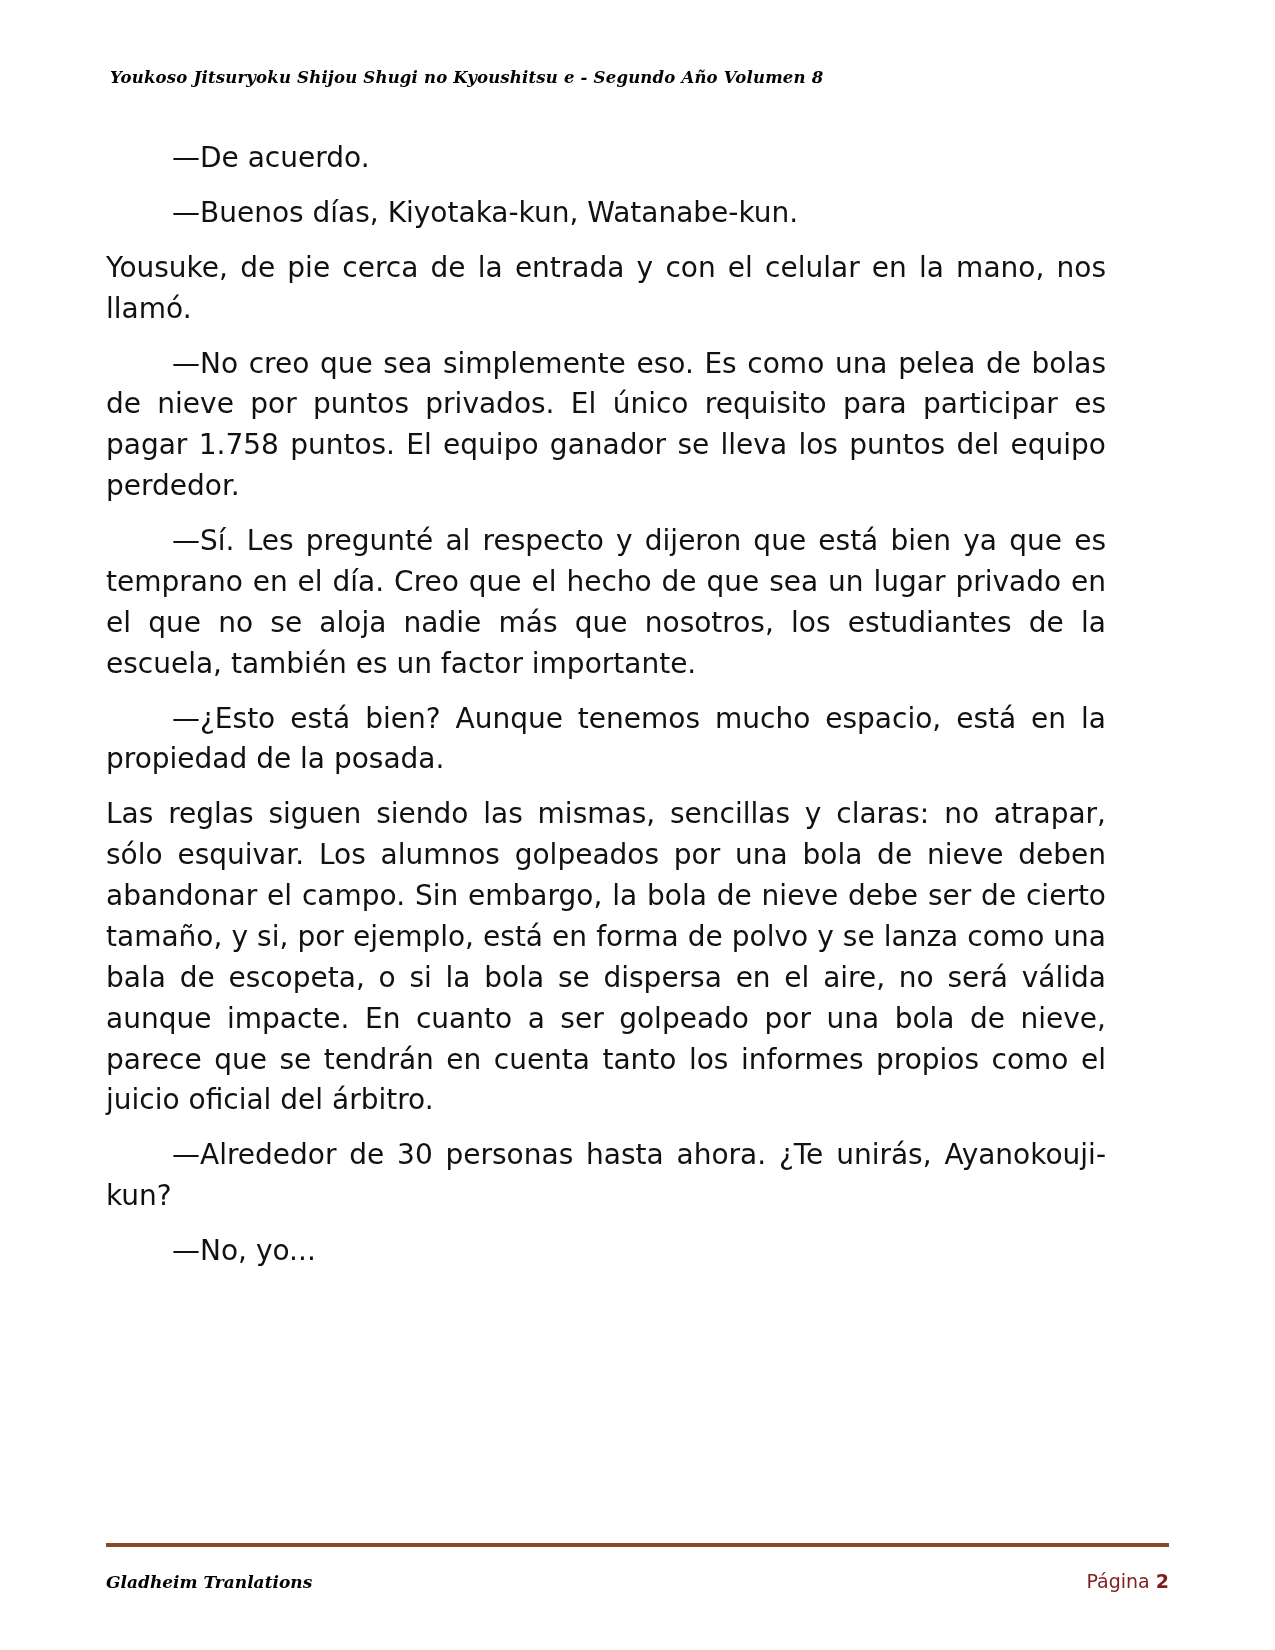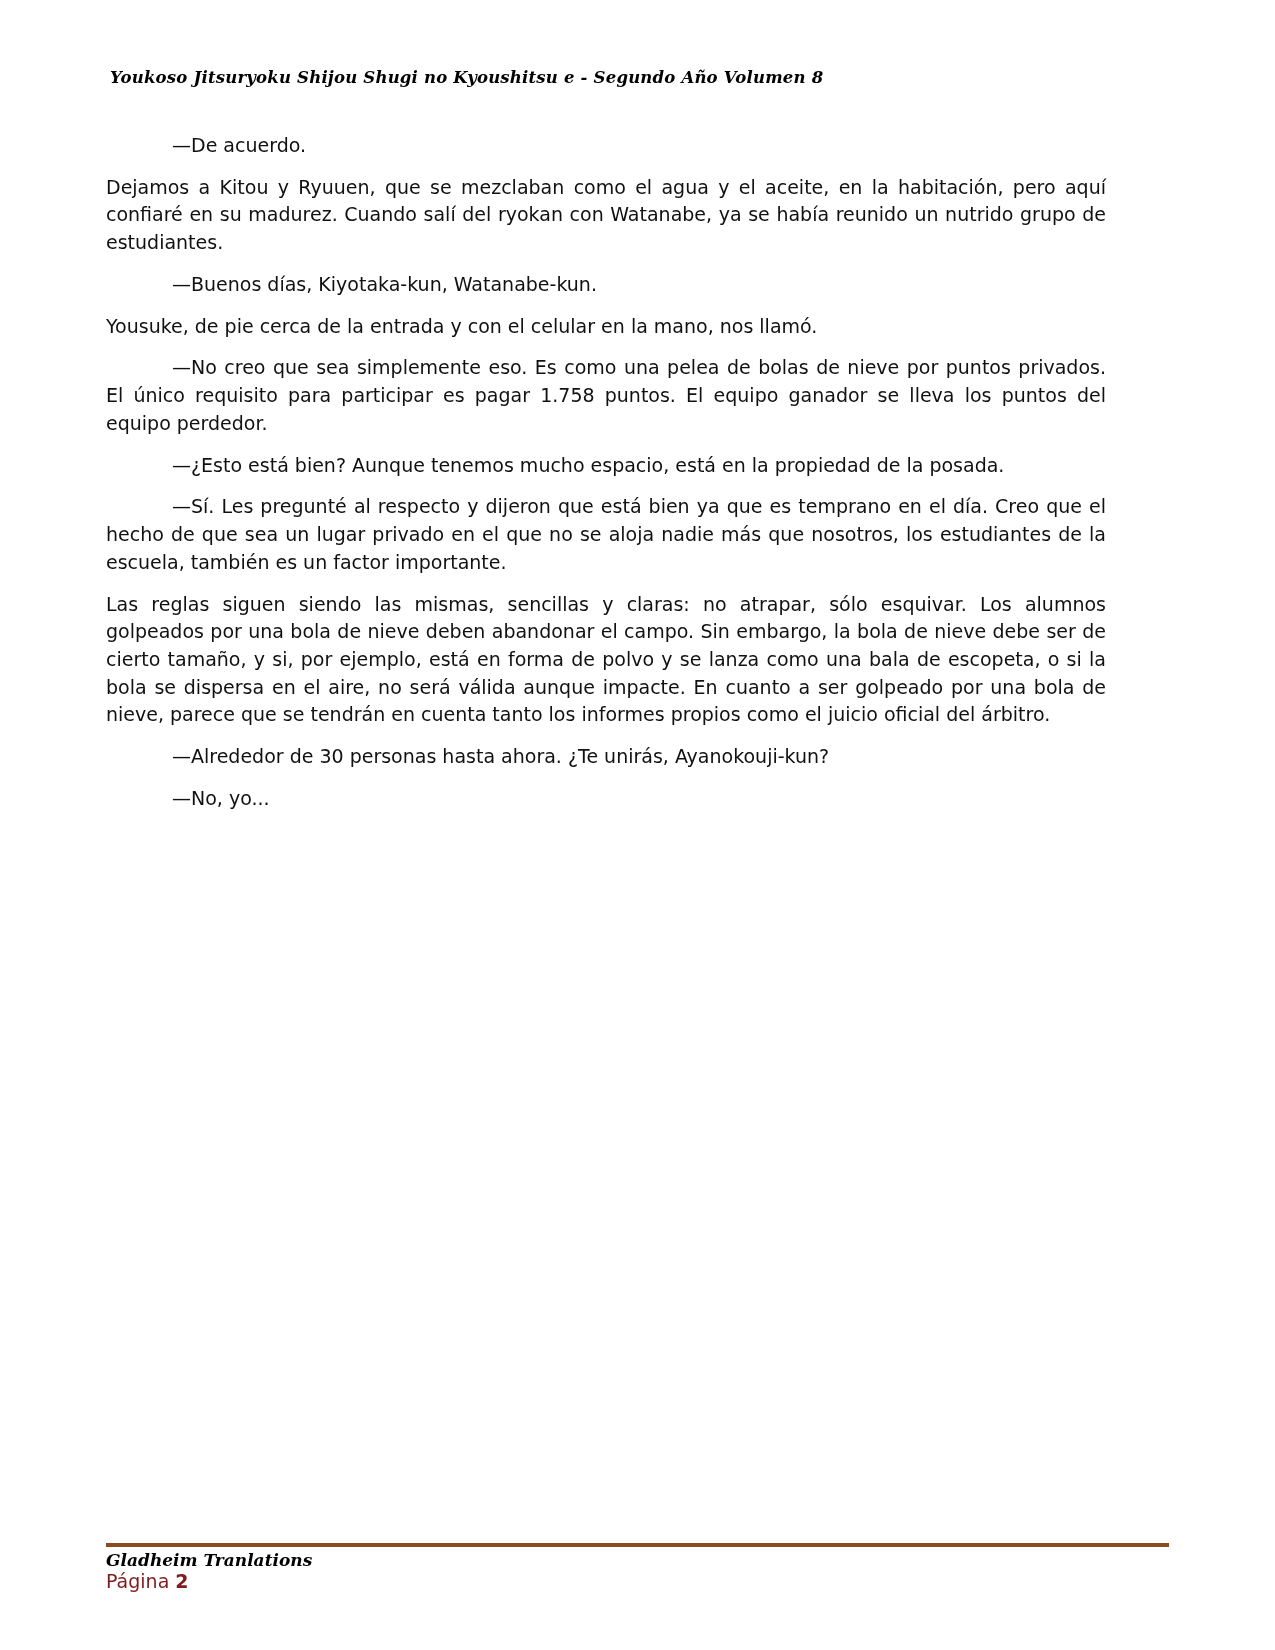--- a/index.html
+++ b/index.html
@@ -35,22 +35,22 @@
     color: #000000;
     white-space: nowrap;
   }
   .content {
     position: absolute;
     top: 128px;
     left: 106px;
     width: 1000px;
   }
   p {
-    margin: 4px 0 14px 0;
-    font-size: 19px;
+    margin: 10px 0 14px 0;
+    font-size: 28px;
     line-height: 1.46;
     text-align: justify;
     text-justify: inter-word;
     hyphens: none;
     color: #111111;
   }
   p.indent {
     text-indent: 66px;
   }
   .footer-rule {
@@ -61,22 +61,21 @@
     height: 4px;
     background: #8a4b22;
   }
   .footer {
     position: absolute;
     left: 106px;
     right: 106px;
     bottom: 58px;
     display: flex;
     align-items: baseline;
-    justify-content: center;
-    flex-direction: column;
+    justify-content: space-between;
   }
   .footer-left {
     font-family: "DejaVu Serif", serif;
     font-weight: bold;
     font-style: italic;
     font-size: 17px;
     color: #000000;
   }
   .footer-right {
     font-size: 19px;
@@ -88,26 +87,25 @@
 </style>
 </head>
 <body>
 
 <div class="page">
 
   <div class="header">Youkoso Jitsuryoku Shijou Shugi no Kyoushitsu e - Segundo Año Volumen 8</div>
 
   <div class="content">
     <p class="indent">—De acuerdo.</p>
-    <p>Dejamos a Kitou y Ryuuen, que se mezclaban como el agua y el aceite, en la habitación, pero aquí confiaré en su madurez. Cuando salí del ryokan con Watanabe, ya se había reunido un nutrido grupo de estudiantes.</p>
     <p class="indent">—Buenos días, Kiyotaka-kun, Watanabe-kun.</p>
     <p>Yousuke, de pie cerca de la entrada y con el celular en la mano, nos llamó.</p>
     <p class="indent">—No creo que sea simplemente eso. Es como una pelea de bolas de nieve por puntos privados. El único requisito para participar es pagar 1.758 puntos. El equipo ganador se lleva los puntos del equipo perdedor.</p>
+    <p class="indent">—Sí. Les pregunté al respecto y dijeron que está bien ya que es temprano en el día. Creo que el hecho de que sea un lugar privado en el que no se aloja nadie más que nosotros, los estudiantes de la escuela, también es un factor importante.</p>
     <p class="indent">—¿Esto está bien? Aunque tenemos mucho espacio, está en la propiedad de la posada.</p>
-    <p class="indent">—Sí. Les pregunté al respecto y dijeron que está bien ya que es temprano en el día. Creo que el hecho de que sea un lugar privado en el que no se aloja nadie más que nosotros, los estudiantes de la escuela, también es un factor importante.</p>
     <p>Las reglas siguen siendo las mismas, sencillas y claras: no atrapar, sólo esquivar. Los alumnos golpeados por una bola de nieve deben abandonar el campo. Sin embargo, la bola de nieve debe ser de cierto tamaño, y si, por ejemplo, está en forma de polvo y se lanza como una bala de escopeta, o si la bola se dispersa en el aire, no será válida aunque impacte. En cuanto a ser golpeado por una bola de nieve, parece que se tendrán en cuenta tanto los informes propios como el juicio oficial del árbitro.</p>
     <p class="indent">—Alrededor de 30 personas hasta ahora. ¿Te unirás, Ayanokouji-kun?</p>
     <p class="indent">—No, yo...</p>
   </div>
 
   <div class="footer-rule"></div>
 
   <div class="footer">
     <div class="footer-left">Gladheim Tranlations</div>
     <div class="footer-right">

